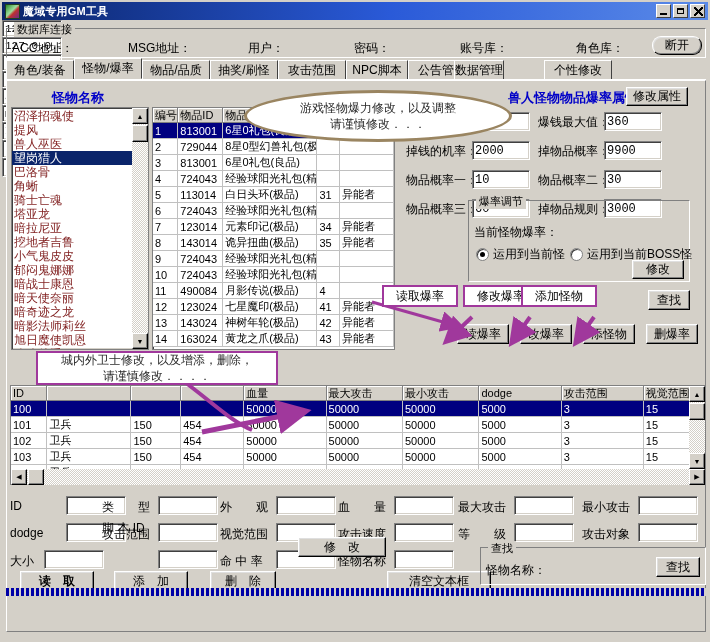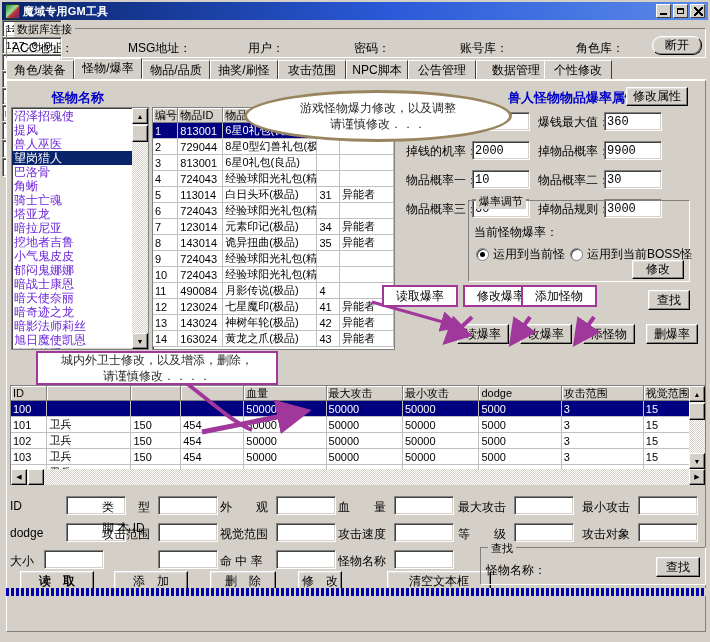--- a/index.html
+++ b/index.html
@@ -88,21 +88,21 @@
     border-right:1px solid #808080;border-bottom:1px solid #808080;
     box-sizing:border-box;}
 
   
   .listbox{
     position:absolute;background:#fff;
     border:1px solid #808080;
     box-shadow:inset 1px 1px 0 #404040, inset -1px -1px 0 #d4d0c8;
     box-sizing:border-box;overflow:hidden;
   }
-  .li{font-size:12px;line-height:14px;height:14px;padding-left:2px;color:#6d28d9;white-space:nowrap;}
+  .li{font-size:12px;line-height:14px;height:14px;padding-left:2px;color:#7f1d1d;white-space:nowrap;}
   .li.sel{background:#0a246a;color:#fff;}
 
   
   .vscroll{position:absolute;width:15px;background:
      repeating-conic-gradient(#d4d0c8 0% 25%, #fff 0% 50%) 0 0/2px 2px;}
   .hscroll{position:absolute;height:15px;background:
      repeating-conic-gradient(#d4d0c8 0% 25%, #fff 0% 50%) 0 0/2px 2px;}
   .sbtn{background:#d4d0c8;
     border-top:1px solid #fff;border-left:1px solid #fff;
     border-right:1px solid #000;border-bottom:1px solid #000;
@@ -209,21 +209,21 @@
 
   <div class="tabstrip">
     <div class="tabline"></div>
     <div class="tab" style="left:0px;width:68px;">角色/装备</div>
     <div class="tab sel" style="left:68px;width:68px;">怪物/爆率</div>
     <div class="tab" style="left:136px;width:68px;">物品/品质</div>
     <div class="tab" style="left:204px;width:68px;">抽奖/刷怪</div>
     <div class="tab" style="left:272px;width:68px;">攻击范围</div>
     <div class="tab" style="left:340px;width:62px;">NPC脚本</div>
     <div class="tab" style="left:402px;width:68px;">公告管理</div>
-    <div class="tab" style="left:470px;width:80px;">数据管理</div>
+    <div class="tab" style="left:448px;width:50px;">数据管理</div>
     <div class="tab" style="left:538px;width:68px;">个性修改</div>
   </div>
 
   <div class="pagebody"></div>
 
   <div class="bluehdr" style="left:50px;top:87px;">怪物名称</div>
   <div class="bluehdr" style="left:506px;top:87px;">兽人怪物物品爆率属性</div>
   <div class="btn" style="position:absolute;left:624px;top:85px;width:62px;height:19px;">修改属性</div>
 
   <div class="listbox" style="left:9px;top:105px;width:138px;height:243px;">
@@ -533,21 +533,21 @@
       <div class="inp" style="position: absolute; left: 42px; top: 548px; width: 60px; height: 19px;"></div>
       <div class="lbl" style="left: 100px; top: 518px; text-align: right;">脚 本 ID</div>
       <div class="inp" style="position: absolute; left: 156px; top: 548px; width: 60px; height: 19px;"></div>
       <div class="lbl" style="left: 218px; top: 551px;">命 中 率</div>
       <div class="inp" style="position: absolute; left: 274px; top: 548px; width: 60px; height: 19px;"></div>
       <div class="lbl" style="left: 336px; top: 551px;">怪物名称</div>
       <div class="inp" style="position: absolute; left: 392px; top: 548px; width: 60px; height: 19px;"></div>
       <div class="btn" style="position: absolute; left: 18px; top: 569px; width: 74px; height: 20px; font-weight: bold;">读　取</div>
       <div class="btn" style="position: absolute; left: 112px; top: 569px; width: 74px; height: 20px;">添　加</div>
       <div class="btn" style="position: absolute; left: 208px; top: 569px; width: 66px; height: 20px;">删　除</div>
-      <div class="btn" style="position: absolute; left: 296px; top: 569px; width: 44px; height: 20px;">修　改</div>
+      <div class="btn" style="position: absolute; left: 296px; top: 535px; width: 88px; height: 20px;">修　改</div>
       <div class="btn" style="position: absolute; left: 385px; top: 569px; width: 104px; height: 20px;">清空文本框</div>
     </div>
 
   <div class="group" style="left:478px;top:545px;width:226px;height:38px;">
     <div class="glabel">查找</div>
   </div>
   <div class="lbl" style="left:484px;top:560px;">怪物名称：</div>
   <div class="inp" style="left:546px;top:556px;width:102px;height:19px;"></div>
   <div class="btn" style="position:absolute;left:654px;top:555px;width:44px;height:20px;">查找</div>
 

